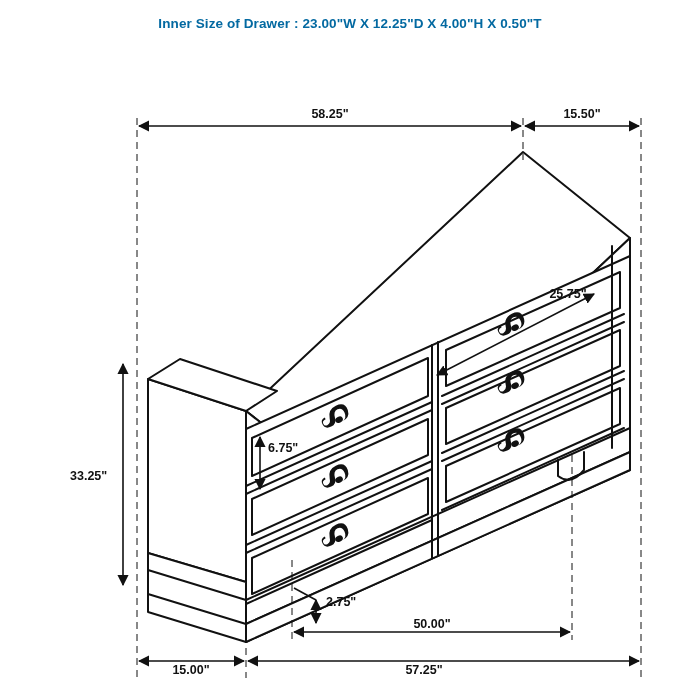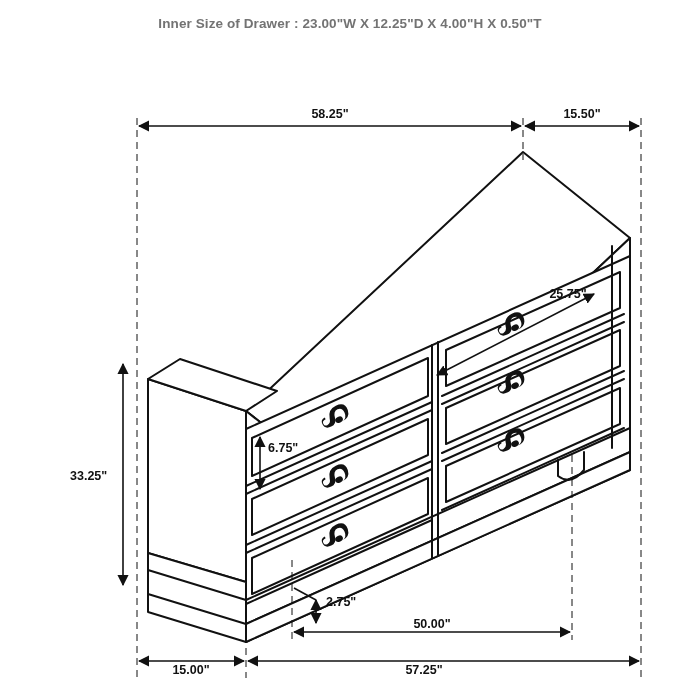--- a/index.html
+++ b/index.html
@@ -8,21 +8,21 @@
     background:#ffffff;
     font-family:"Liberation Sans", sans-serif;
     color:#000000;
     overflow:hidden;
   }
   #stage{position:relative;width:700px;height:700px;}
   #title{
     position:absolute;top:16px;left:0;width:700px;
     text-align:center;
     font-size:13.5px;font-weight:bold;letter-spacing:0.1px;
-    color:#737373;
+    color:#0369a1;
   }
   svg{position:absolute;top:0;left:0;width:700px;height:700px;}
   .dimtext{
     font-family:"Liberation Sans", sans-serif;
     font-size:12.5px;font-weight:bold;fill:#111;
   }
 </style>
 </head>
 <body>
 

